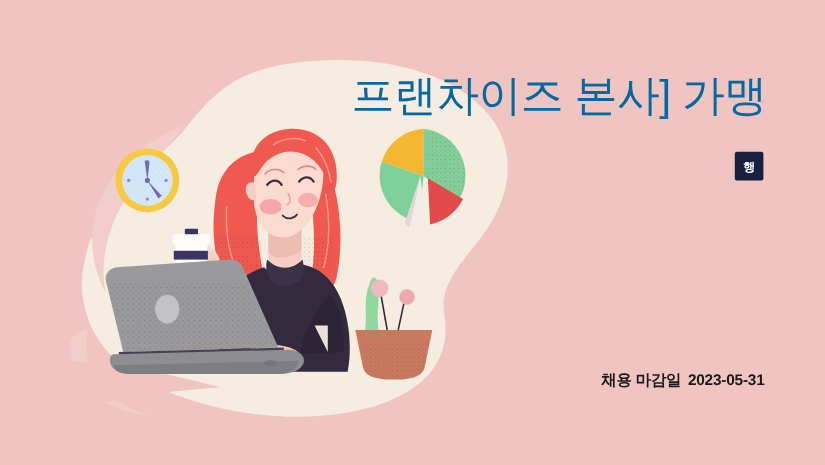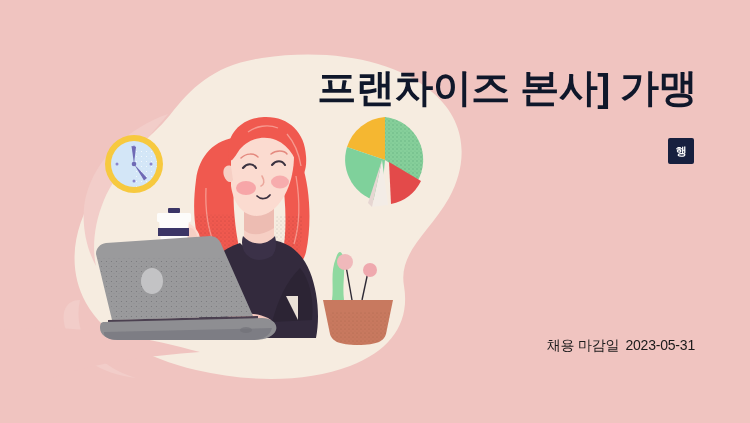--- a/index.html
+++ b/index.html
@@ -34,23 +34,23 @@
   }
   .text-layer > * { pointer-events: auto; }
 
   .headline {
     position: absolute;
     right: 53px;
     top: 68px;
     margin: 0;
     font-size: 39px;
     line-height: 1.0;
-    font-weight: 700;
+    font-weight: 400;
     letter-spacing: -0.5px;
-    color: #0f172a;
+    color: #0369a1;
     white-space: nowrap;
     text-align: right;
   }
 
   .company-row {
     position: absolute;
     right: 56px;
     top: 138px;
     display: flex;
     align-items: center;
@@ -76,21 +76,21 @@
     font-weight: 700;
     color: #171717;
     letter-spacing: -0.4px;
   }
 
   .deadline {
     position: absolute;
     right: 55px;
     top: 337px;
     font-size: 14px;
-    font-weight: 400;
+    font-weight: 700;
     color: #1a1a1a;
     letter-spacing: -0.2px;
     white-space: nowrap;
   }
   .deadline .dl-label { margin-right: 6px; }
 </style>
 </head>
 <body>
 
 <div id="banner">

